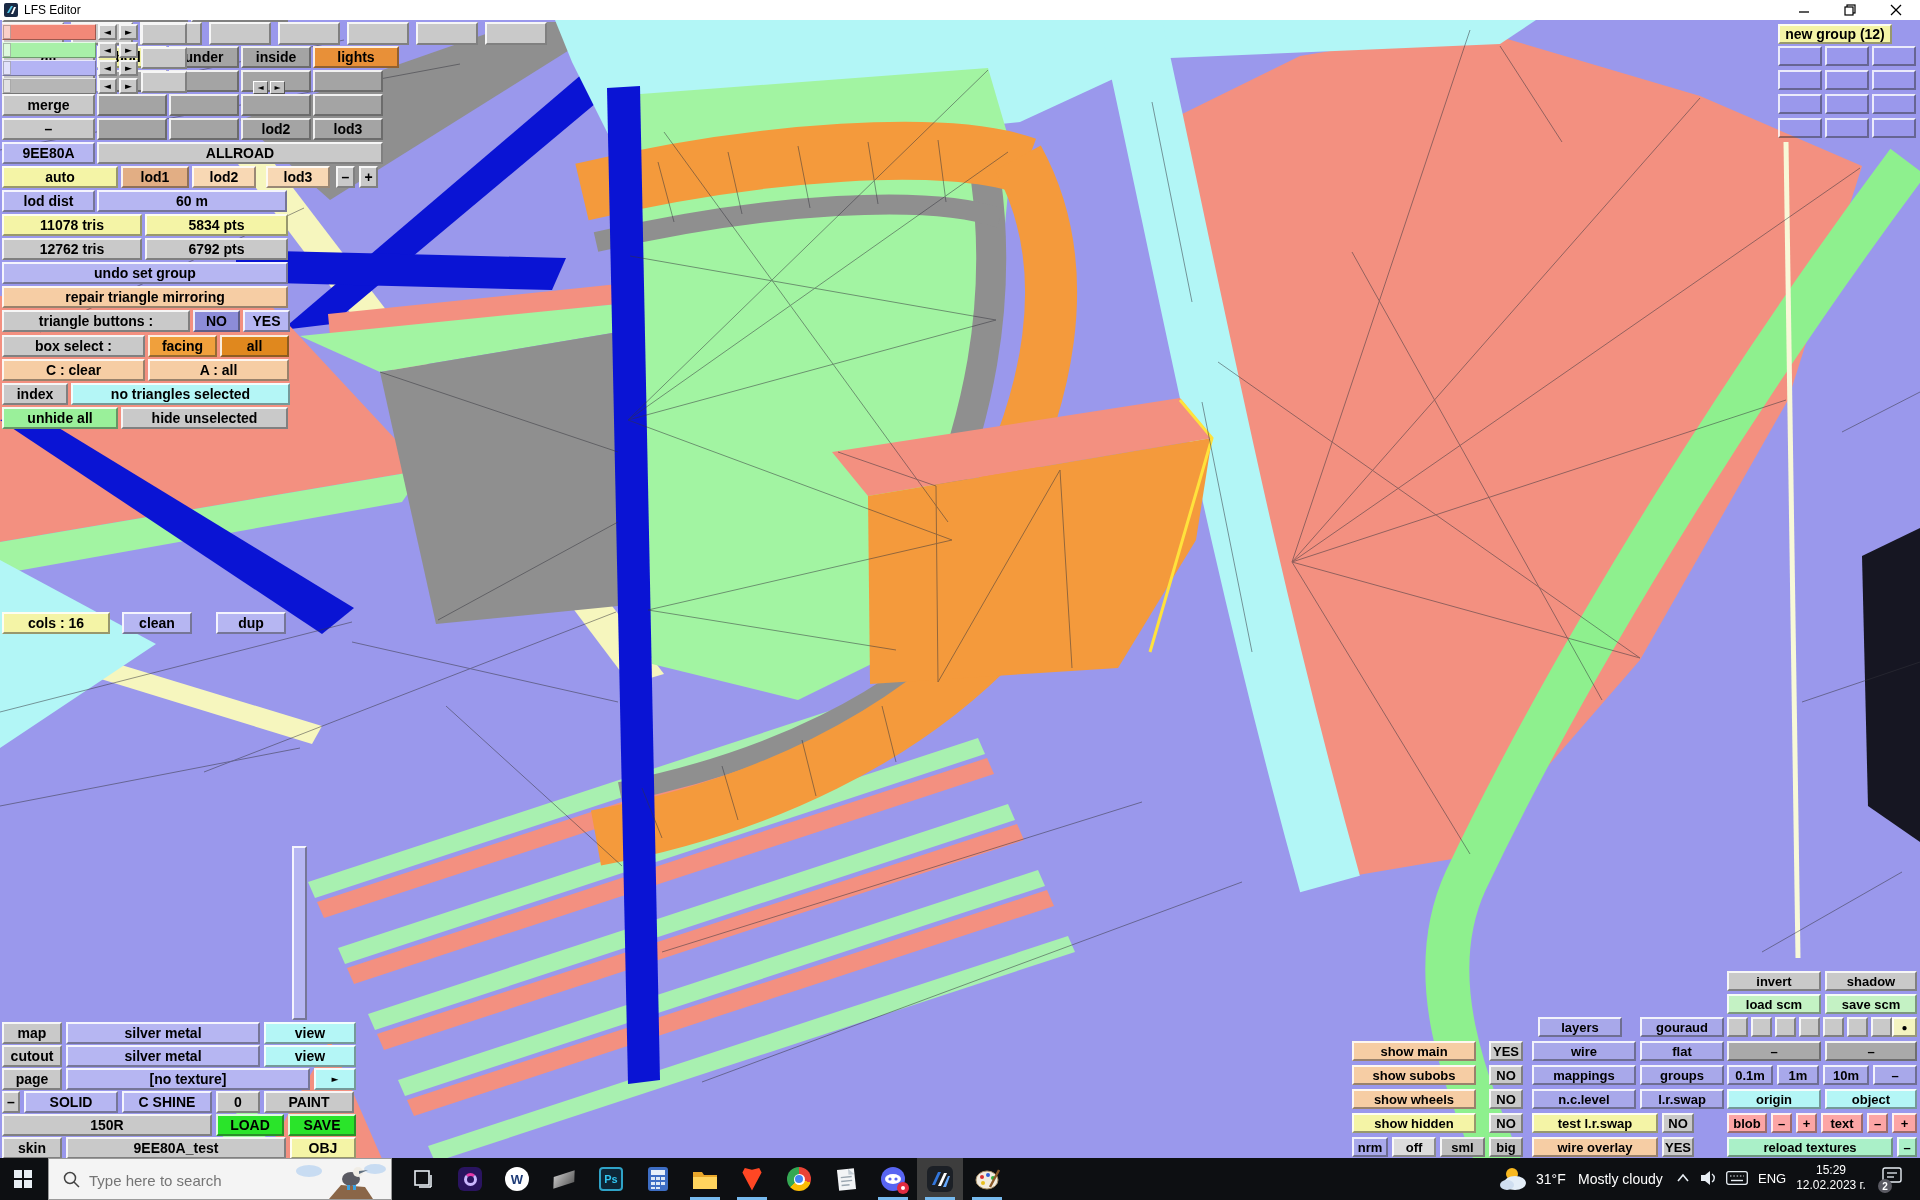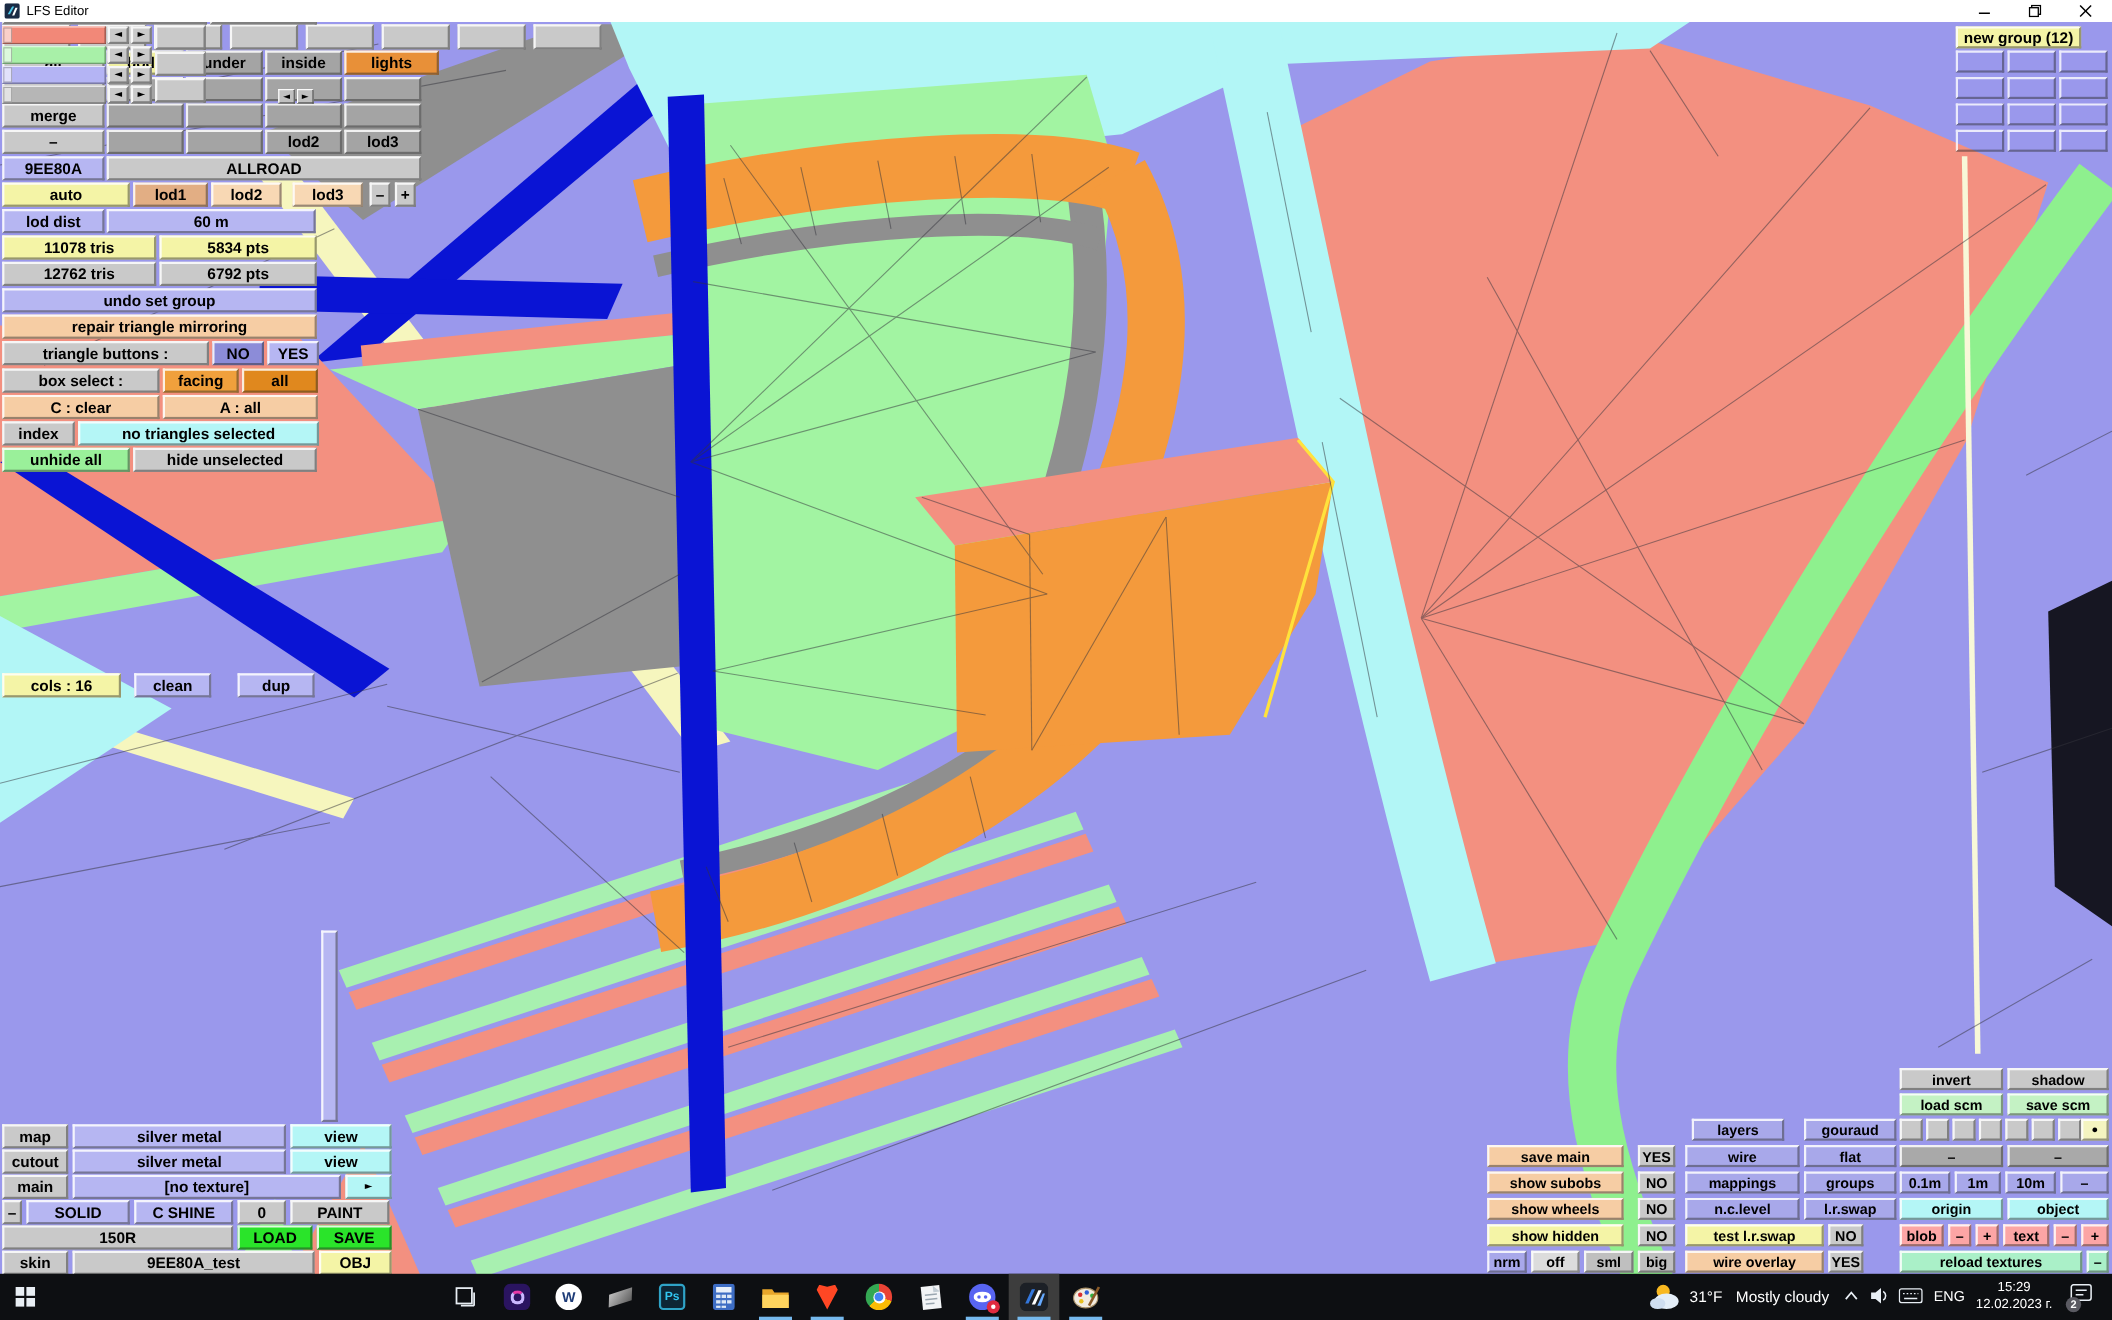--- a/index.html
+++ b/index.html
@@ -428,21 +428,21 @@
 
 <div>
   <div class="btn p" style="left:2px;top:1022px;width:60px">map</div>
   <div class="btn p c-purple" style="left:66px;top:1022px;width:194px">silver metal</div>
   <div class="btn p c-cyan" style="left:264px;top:1022px;width:92px">view</div>
 
   <div class="btn p" style="left:2px;top:1045px;width:60px">cutout</div>
   <div class="btn p c-purple" style="left:66px;top:1045px;width:194px">silver metal</div>
   <div class="btn p c-cyan" style="left:264px;top:1045px;width:92px">view</div>
 
-  <div class="btn p" style="left:2px;top:1068px;width:60px">main</div>
+  <div class="btn p" style="left:2px;top:1068px;width:60px">page</div>
   <div class="btn p c-purple" style="left:66px;top:1068px;width:244px">[no texture]</div>
   <div class="btn p c-cyan arrow" style="left:314px;top:1068px;width:42px">►</div>
 
   <div class="btn p" style="left:2px;top:1091px;width:18px">–</div>
   <div class="btn p c-purple" style="left:24px;top:1091px;width:94px">SOLID</div>
   <div class="btn p c-purple" style="left:122px;top:1091px;width:90px">C SHINE</div>
   <div class="btn p" style="left:216px;top:1091px;width:44px">0</div>
   <div class="btn p" style="left:264px;top:1091px;width:90px">PAINT</div>
 
   <div class="btn p" style="left:2px;top:1114px;width:210px">150R</div>
@@ -467,21 +467,21 @@
   <div class="btn h20 f13" style="width:21px"></div>
       <div class="btn h20 f13" style="width:21px"></div>
       <div class="btn h20 f13" style="width:21px"></div>
       <div class="btn h20 f13" style="width:21px"></div>
       <div class="btn h20 f13" style="width:21px"></div>
       <div class="btn h20 f13" style="width:21px"></div>
       <div class="btn h20 f13" style="width:21px"></div>
     </div>
   <div class="btn p h20 f13" style="left:1892px;top:1017px;width:25px;background:#f4f4c0;font-size:10px">●</div>
 
-  <div class="btn p h20 f13 c-peach" style="left:1352px;top:1041px;width:124px">save main</div>
+  <div class="btn p h20 f13 c-peach" style="left:1352px;top:1041px;width:124px">show main</div>
   <div class="btn p h20 f13" style="left:1489px;top:1041px;width:34px">YES</div>
   <div class="btn p h20 f13 c-purple2" style="left:1532px;top:1041px;width:104px">wire</div>
   <div class="btn p h20 f13 c-purple2" style="left:1640px;top:1041px;width:84px">flat</div>
   <div class="btn p h20 f13 c-mgray" style="left:1727px;top:1041px;width:94px">–</div>
   <div class="btn p h20 f13 c-mgray" style="left:1825px;top:1041px;width:92px">–</div>
 
   <div class="btn p h20 f13 c-peach" style="left:1352px;top:1065px;width:124px">show subobs</div>
   <div class="btn p h20 f13" style="left:1489px;top:1065px;width:34px">NO</div>
   <div class="btn p h20 f13 c-purple2" style="left:1532px;top:1065px;width:104px">mappings</div>
   <div class="btn p h20 f13 c-purple2" style="left:1640px;top:1065px;width:84px">groups</div>
@@ -519,20 +519,37 @@
 </div>
 
 <div class="taskbar">
   <div class="tb-cell" style="left:0">
     <svg width="18" height="18">
         <rect x="0" y="0" width="8" height="8" fill="#e8eef4"></rect>
         <rect x="10" y="0" width="8" height="8" fill="#e8eef4"></rect>
         <rect x="0" y="10" width="8" height="8" fill="#e8eef4"></rect>
         <rect x="10" y="10" width="8" height="8" fill="#e8eef4"></rect>
       </svg>
+  </div>
+  <div class="p" style="left:48px;top:0;width:344px;height:42px;background:#f4f4f4;border:1px solid #9a9a9a">
+    <svg class="p" style="left:14px;top:12px" width="17" height="17">
+        <circle cx="7" cy="7" r="5.5" fill="none" stroke="#444" stroke-width="1.5"></circle>
+        <line x1="11" y1="11" x2="16" y2="16" stroke="#444" stroke-width="1.5"></line>
+      </svg>
+    <input class="search" placeholder="Type here to search" style="">
+    <svg class="p" style="right:2px;top:2px" width="100" height="38">
+      <ellipse cx="20" cy="10" rx="13" ry="6" fill="#c8dcf2"></ellipse>
+        <ellipse cx="86" cy="8" rx="11" ry="5" fill="#c8dcf2"></ellipse>
+      <polygon points="40,38 52,24 76,26 84,38" fill="#8a6648"></polygon>
+      <ellipse cx="62" cy="18" rx="9" ry="7" fill="#5a5a62"></ellipse>
+        <circle cx="69" cy="11" r="5" fill="#f0ede6"></circle>
+      <polygon points="70,10 79,9 70,13" fill="#607080"></polygon>
+      <rect x="58" y="24" width="3" height="5" fill="#3aa0e0"></rect>
+        <rect x="64" y="24" width="3" height="5" fill="#3aa0e0"></rect>
+    </svg>
   </div>
   <div class="tb-cell" style="left:400px">
       <svg width="20" height="20">
         <rect x="2" y="2" width="14" height="14" fill="none" stroke="#e8eef4" stroke-width="1.6"></rect>
         <line x1="18" y1="6" x2="18" y2="18" stroke="#e8eef4" stroke-width="1.6"></line>
         <line x1="6" y1="18" x2="18" y2="18" stroke="#e8eef4" stroke-width="1.6"></line>
       </svg>
     </div>
   <div class="tb-cell" style="left:447px">
       <div style="width:24px;height:24px;border-radius:6px;background:#2a1460;display:flex;align-items:center;justify-content:center">

